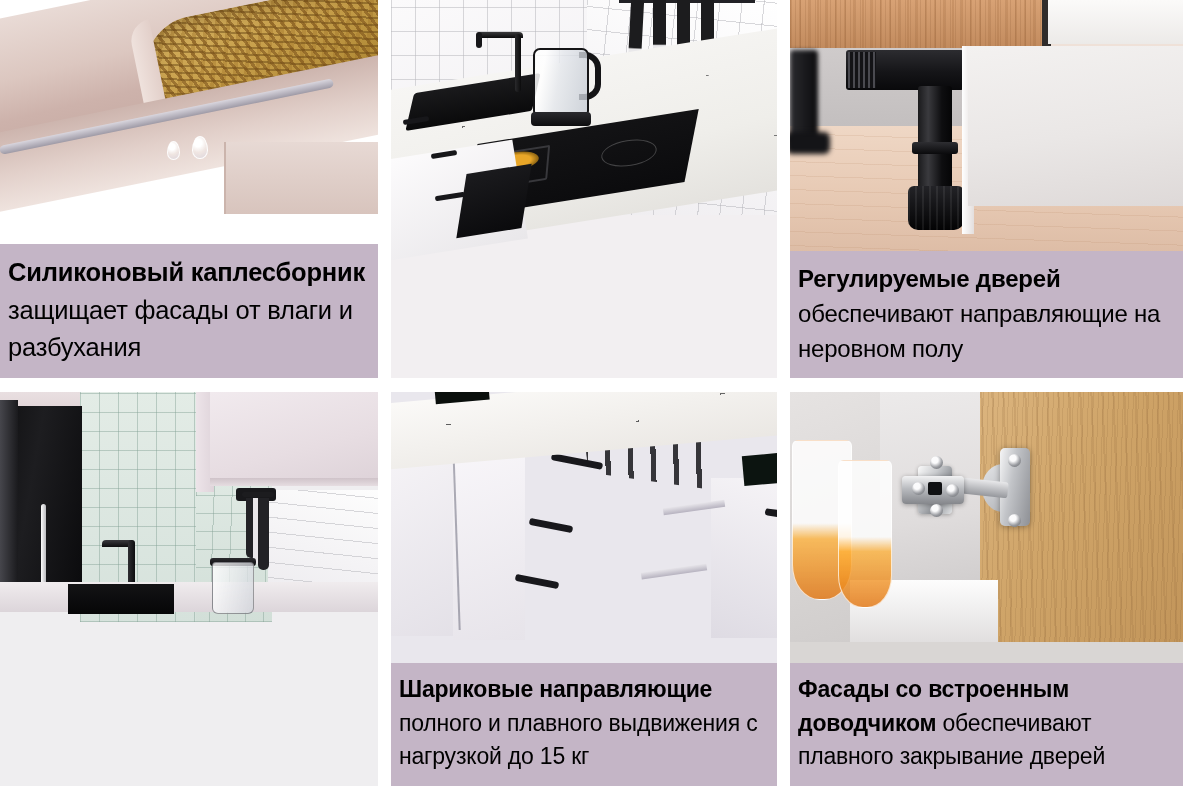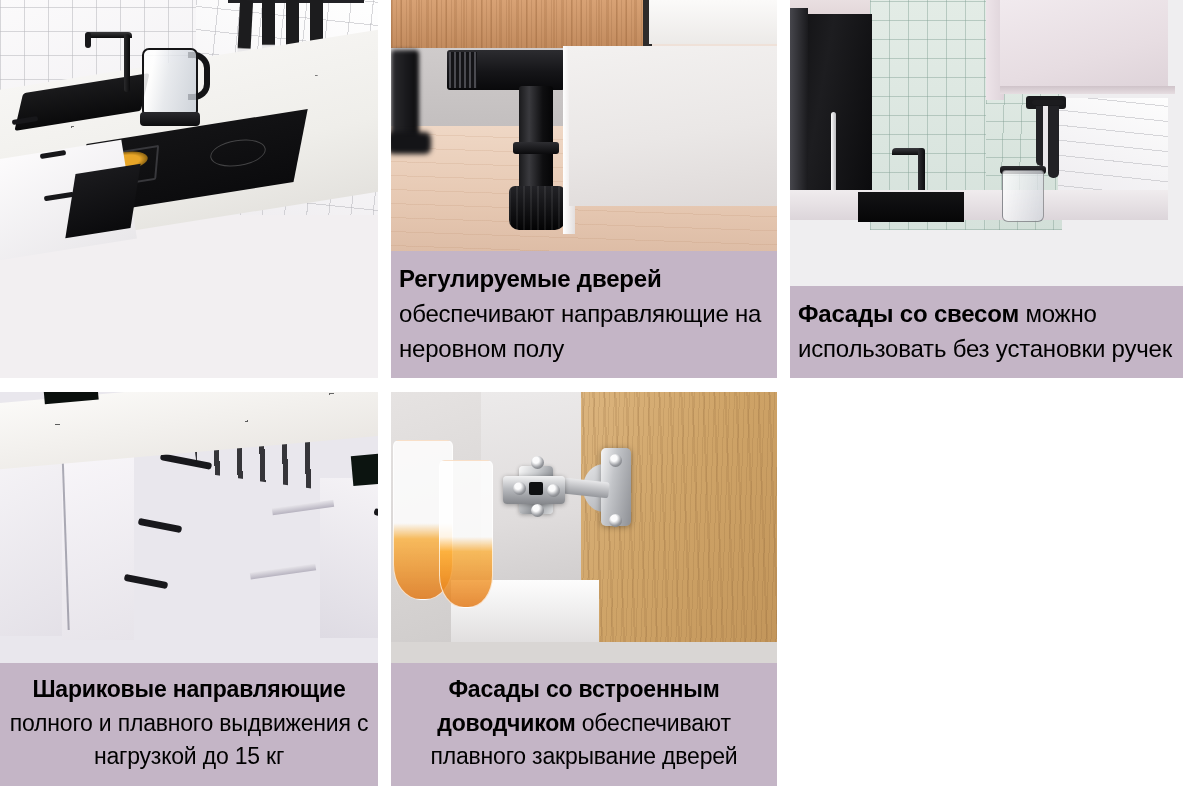--- a/index.html
+++ b/index.html
@@ -46,21 +46,21 @@
     background: #c4b5c6;
     padding: 10px 8px 12px 8px;
     line-height: 1.46;
     color: #000000;
     font-size: 25.5px;
     letter-spacing: -0.2px;
   }
   .caption .lead { font-weight: bold; }
 
   .cap-sm { font-size: 24px; }
-  .cap-xs { font-size: 23px; text-align: center; }
+  .cap-xs { font-size: 23px; }
 
   
   .p-counter { background: #ffffff; }
   .p-counter .slab {
     position: absolute;
     left: -10px; top: 22px;
     width: 430px; height: 150px;
     background: linear-gradient(178deg,#e9dbd6 0%, #dcc7c0 38%, #cdb2ab 62%, #c3a79f 100%);
     transform: rotate(-11.5deg);
     transform-origin: left center;
@@ -600,20 +600,34 @@
   .p-hinge .sq {
     position: absolute; left: 138px; top: 90px;
     width: 14px; height: 13px; background: #0f1012; border-radius: 2px;
   }
 </style>
 </head>
 <body>
 
 <div class="feature-grid">
 
+  <div class="feature-card">
+    <div class="photo p-counter">
+      <div class="slab"></div>
+      <div class="chipboard"></div>
+      <div class="edge-band"></div>
+      <div class="underside"></div>
+      <div class="silicone"></div>
+      <div class="drop d1"></div>
+      <div class="drop d2"></div>
+      <div class="panel-gap"></div>
+      <div class="panel-front"></div>
+    </div>
+    <div class="caption"><span class="lead">Силиконовый каплесборник</span><span> защищает фасады от влаги и разбухания</span></div>
+  </div>
 
   <div class="feature-card">
     <div class="photo p-kitchen">
       <div class="tile-wall"></div>
       <div class="tile-right"></div>
       <div class="rail"></div>
       <div class="utensil u1"></div>
       <div class="u-head uh1"></div>
       <div class="utensil u2"></div>
       <div class="u-head uh2"></div>
@@ -679,21 +693,20 @@
       <div class="towel t1"></div>
       <div class="towel t3"></div>
       <div class="towel t2"></div>
       <div class="faucet2-h"></div>
       <div class="faucet2-v"></div>
       <div class="counter"></div>
       <div class="sink-b"></div>
       <div class="jug-lid"></div>
       <div class="jug"></div>
     </div>
-    <div class="caption cap-sm"><span class="lead">Фасады со свесом</span><span> можно использовать без установки ручек</span></div>
   </div>
 
   <div class="feature-card">
     <div class="photo p-draw">
       <div class="cab-left"></div>
       <div class="cab-mid"></div>
       <div class="cab-right"></div>
       <div class="seam"></div>
       <div class="in3"></div>
       <div class="dr3"></div>

